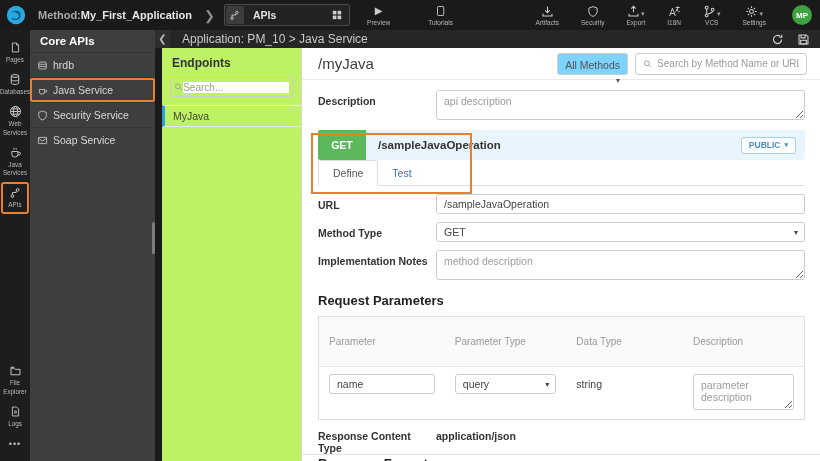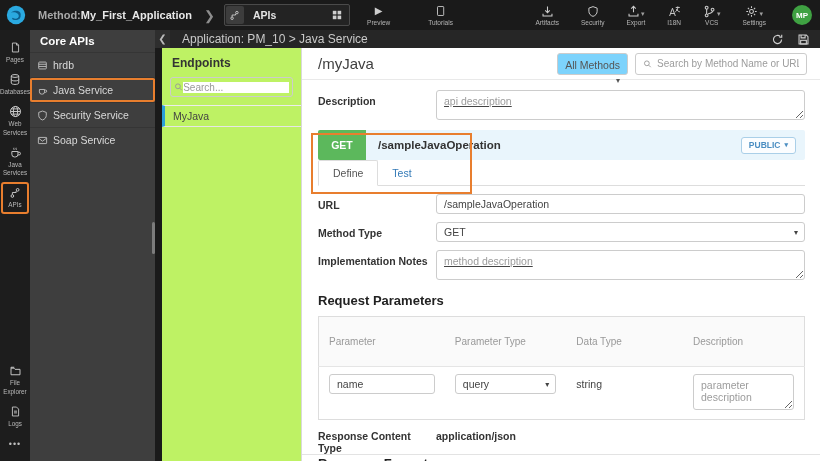--- a/index.html
+++ b/index.html
@@ -77,21 +77,21 @@
   .filter-btn { height:22px; border:1px solid #ccc; border-radius:3px; background:#7dd3fc; display:flex; align-items:flex-end; gap:5px; padding:0 7px; font-size:10.5px; color:#555; cursor:pointer; font-family:inherit;flex-direction:column; }
   .filter-btn .caret { font-size:8px; color:#555; }
   .hdr-search { width:172px; height:22px; border:1px solid #ccc; border-radius:3px; display:flex; align-items:center; gap:5px; padding:0 7px; color:#999; }
   .hdr-search input { border:none; outline:none; width:100%; font-size:10px; font-family:inherit; color:#444; }
   .hdr-search input::placeholder { color:#9c9c9c; }
 
   .form { padding:10px 15px 0 16px; font-size:10.5px; }
   .frow { display:flex; margin-bottom:8px; }
   .flabel { width:118px; flex:0 0 118px; font-weight:700; color:#333; padding-top:5px; font-size:10.5px; }
   .ffield { flex:1; min-width:0; }
-  textarea.ta { width:100%; height:30px; border:1px solid #ccc; border-radius:3px; padding:4px 7px; font-size:10.5px; font-family:inherit; color:#444; resize:both;text-decoration:underline; }
+  textarea.ta { width:100%; height:30px; border:1px solid #ccc; border-radius:3px; padding:4px 7px; font-size:10.5px; font-family:inherit; color:#444; resize:both; }
   textarea.ta::placeholder, textarea.ta-sm::placeholder { color:#9c9c9c; }
   input.inp { width:100%; height:20px; border:1px solid #ccc; border-radius:3px; padding:0 7px; font-size:10.5px; font-family:inherit; color:#444; }
   .fselect { position:relative; width:100%; height:20px; border:1px solid #ccc; border-radius:3px; display:flex; align-items:center; padding:0 18px 0 7px; color:#444; cursor:pointer; background:#fff; }
   .fselect .caret { position:absolute; right:6px; font-size:8px; color:#444; }
 
   
   .oprow { height:30px; background:#e9f5fc; border-radius:2px; display:flex; align-items:center; margin-bottom:0; }
   .method-badge { width:48px; height:30px; background:#5cb85c; border-radius:2px 0 0 2px; color:#fff; font-size:10.5px; font-weight:700; display:flex; align-items:center; justify-content:center; }
   .op-path { margin-left:12px; font-size:11.5px; font-weight:700; color:#333; }
   .public-btn { margin-left:auto; margin-right:9px; height:17px; padding:0 7px; border:1px solid #aacfe8; background:#fbfdff; border-radius:3px; color:#4b8ec2; font-size:8.5px; font-weight:700; display:flex; align-items:center; gap:3px; cursor:pointer; font-family:inherit; }

